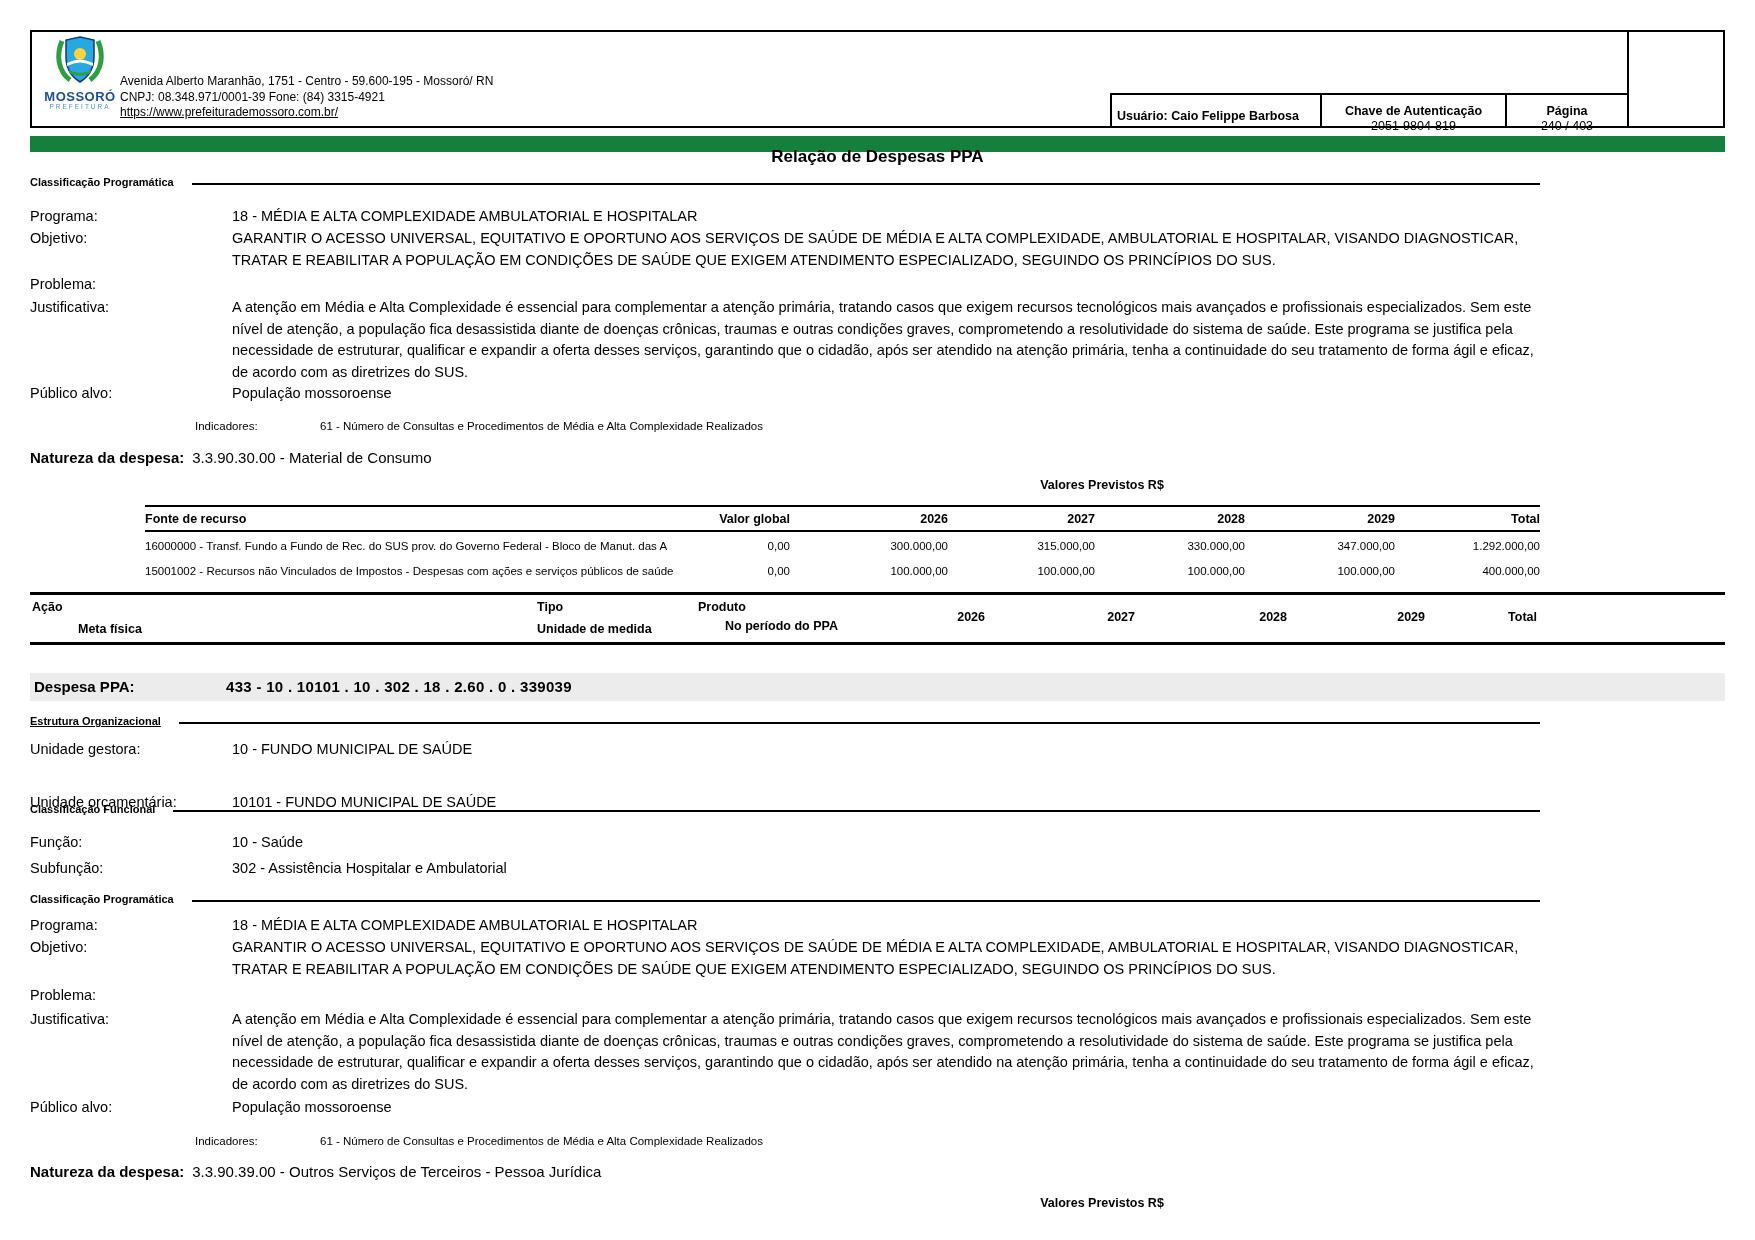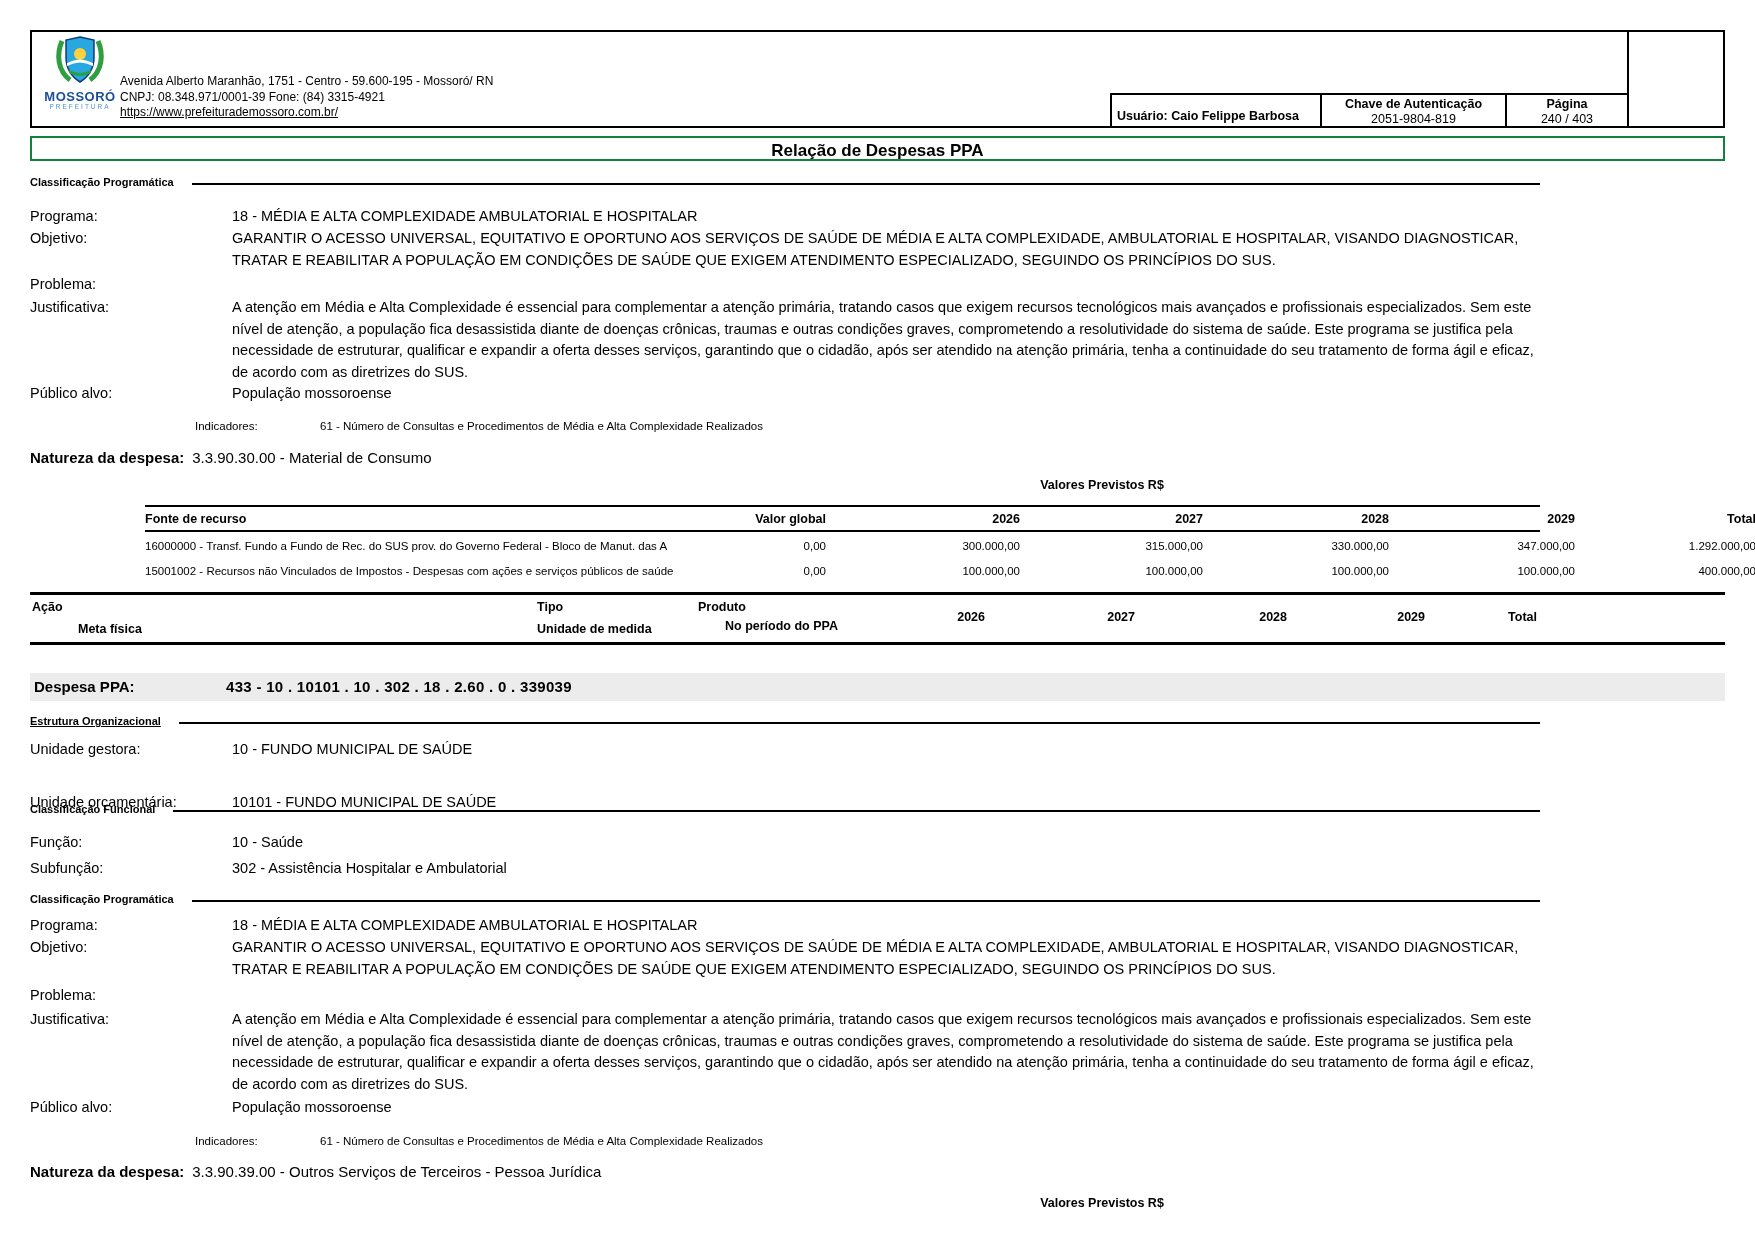--- a/index.html
+++ b/index.html
@@ -8,29 +8,29 @@
 
   
   .hdr { position:absolute; left:30px; top:30px; width:1695px; height:98px; border:2px solid #000; }
   .logo { position:absolute; left:10px; top:4px; width:76px; text-align:center; }
   .logo-city { color:#1b4f9c; font-weight:bold; font-size:13px; letter-spacing:.5px; line-height:13px; }
   .logo-sub  { color:#4a90d9; font-size:6.5px; letter-spacing:2px; line-height:8px; }
   .org-title { position:absolute; left:88px; top:6px; font-size:27px; font-weight:bold; letter-spacing:-.3px; }
   .org-lines { position:absolute; left:88px; top:42px; font-size:12px; line-height:15.5px; }
   .org-lines a { color:#000; text-decoration:underline; }
   .hcell { position:absolute; border-top:2px solid #000; border-left:2px solid #000; top:61px; height:33px; font-size:12.5px; text-align:center; }
-  .hcell .lbl { font-weight:bold; line-height:15px; padding-top:2px; }
+  .hcell .lbl { font-weight:bold; line-height:15px; padding-top:9px; }
   .hcell .val { line-height:15px; }
   .cell-usuario { left:1078px; width:210px; font-weight:bold; text-align:left; padding:14px 0 0 5px; }
   .cell-chave   { left:1288px; width:185px; }
   .cell-pagina  { left:1473px; width:122px; }
   .stamp-box    { position:absolute; left:1595px; top:0; width:96px; height:94px; border-left:2px solid #000; }
 
   
-  .title-band { position:absolute; left:30px; top:136px; width:1695px; height:25px; border:2px solid #15803d;
+  .title-band { position:absolute; left:30px; top:136px; width:1695px; height:16px; border:8px solid #15803d;
                 text-align:center; font-size:17px; font-weight:bold; line-height:25px; }
 
   
   .sec { position:absolute; left:30px; width:1510px; display:flex; align-items:center; }
   .sec-title { font-weight:bold; font-size:11px; white-space:nowrap; }
   .sec-rule  { flex:1; border-top:2px solid #000; margin-left:18px; margin-top:3px; }
 
   
   .frow { position:absolute; left:30px; width:1512px; font-size:14.5px; line-height:21.5px; }
   .flabel { display:inline-block; width:202px; vertical-align:top; }
@@ -40,21 +40,21 @@
   .ilabel { display:inline-block; width:125px; }
 
   .nrow { position:absolute; left:30px; font-size:15px; }
   .nrow b { font-weight:bold; }
   .nrow span { margin-left:8px; }
 
   .vprev { position:absolute; left:952px; width:300px; text-align:center; font-weight:bold; font-size:12.5px; }
 
   
   .ftable { position:absolute; left:145px; width:1395px; }
-  .tgrid { display:grid; grid-template-columns:555px 90px 158px 147px 150px 150px 145px;gap:36px; }
+  .tgrid { display:grid; grid-template-columns:555px 90px 158px 147px 150px 150px 145px; }
   .thead { border-top:2px solid #000; border-bottom:2px solid #000; font-size:12.5px; font-weight:bold; padding:5px 0 4px 0; }
   .trow  { font-size:11.5px; height:25px; align-items:center; padding-top:3px; }
   .c-num { text-align:right; }
   .c-fonte { text-align:left; white-space:nowrap; overflow:hidden; }
 
   
   .acao-band { position:absolute; left:30px; top:592px; width:1695px; height:53px;
                border-top:3px solid #000; border-bottom:3px solid #000; font-size:12.5px; font-weight:bold; }
   .acao-band span { position:absolute; white-space:nowrap; }
   .b-acao {left:2px; top:5px;} .b-tipo {left:507px; top:5px;} .b-produto {left:668px; top:5px;}

